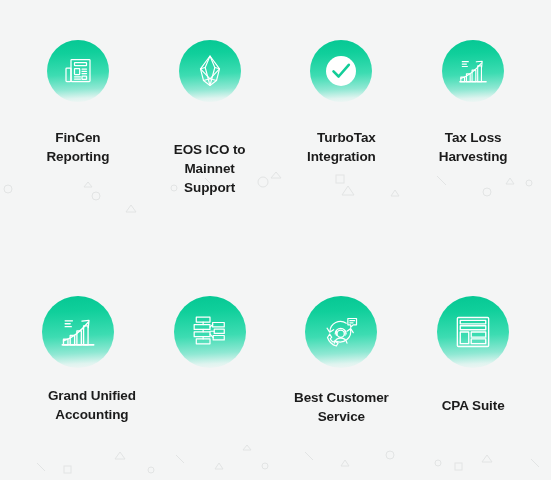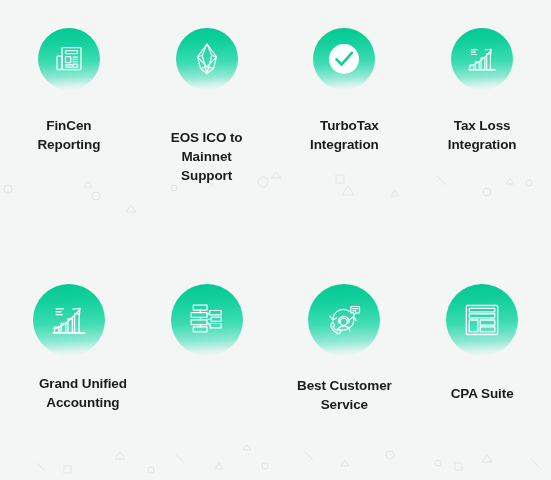--- a/index.html
+++ b/index.html
@@ -26,21 +26,21 @@
   
   #feature-grid {
     position: relative;
     z-index: 2;
     width: 551px;
     height: 480px;
     box-sizing: border-box;
     display: grid;
     grid-template-columns: repeat(4, 1fr);
     grid-template-rows: 272px 208px;
-    padding: 0;
+    padding: 12px;
   }
 
   .feature-cell {
     position: relative;
     display: flex;
     flex-direction: column;
     align-items: center;
   }
   .feature-cell.row1 { padding-top: 28px; }
   .feature-cell.row2 { padding-top: 12px; }
@@ -183,21 +183,21 @@
         <rect x="16" y="15" width="4" height="12.5"></rect>
         <rect x="22" y="10.5" width="4" height="17"></rect>
         <path d="M4 24 C 10 22, 18 17, 26 7.5"></path>
         <path d="M20.5 6.2 L26.8 5.6 L26.2 12"></path>
         <line x1="5.5" y1="6" x2="12" y2="6"></line>
         <line x1="5.5" y1="8.6" x2="10" y2="8.6"></line>
         <line x1="5.5" y1="11.2" x2="11" y2="11.2"></line>
       </svg>
     </div>
     <div class="feature-label">Tax Loss
-Integration</div>
+Harvesting</div>
   </div>
 
   <div class="feature-cell row2 cell-grand">
     <div class="icon-badge size-r2">
       <svg class="glyph" width="38" height="36" viewBox="0 0 34 32" fill="none" stroke="#ffffff" stroke-width="1.2" stroke-linejoin="round" stroke-linecap="round">
         <line x1="3" y1="27.5" x2="31" y2="27.5" stroke-width="1.5"></line>
         <rect x="4" y="22.5" width="4" height="5"></rect>
         <rect x="10" y="19" width="4" height="8.5"></rect>
         <rect x="16" y="15" width="4" height="12.5"></rect>
         <rect x="22" y="10.5" width="4" height="17"></rect>

